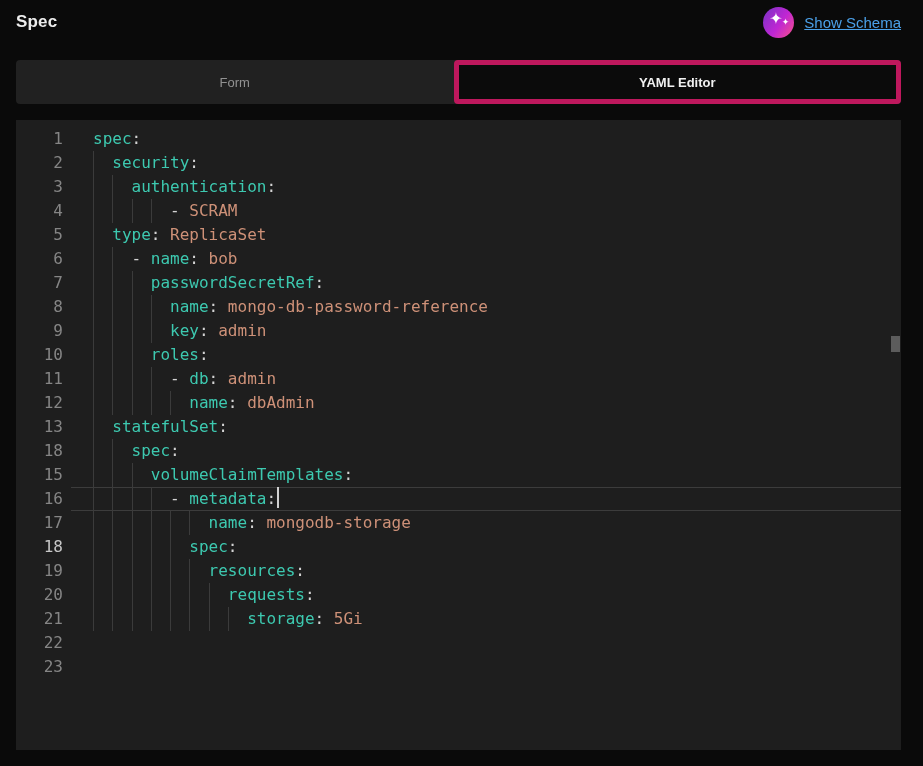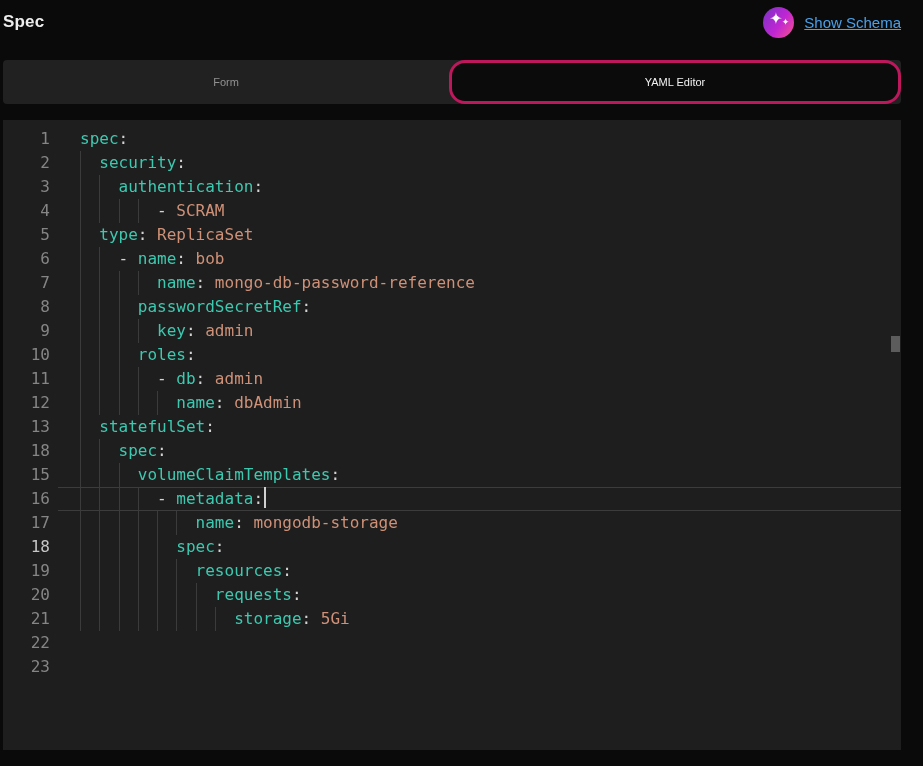--- a/index.html
+++ b/index.html
@@ -2,21 +2,21 @@
 <html style="--link-color: #4ba0e8; --key-color: #3dc9b0; --value-color: #ce9178; --icon-gradient-start: #8b2fc9; --icon-gradient-end: #ec4899;"><head>
 <meta charset="utf-8">
 <style>
   * { margin:0; padding:0; box-sizing:border-box; }
   html, body {
     width:923px; height:766px;
     background:#0a0a0a;
     font-family:"Liberation Sans", sans-serif;
     overflow:hidden;
   }
-  .page { width:923px; height:766px; padding:0 22px 0 3px; }
+  .page { width:923px; height:766px; padding:0 22px 0 16px; }
 
   
   .header { height:40px; display:flex; align-items:center; justify-content:space-between; padding-top:4px; }
   .title { color:#ededed; font-size:17px; font-weight:700; letter-spacing:.2px; }
   .header-right { display:flex; align-items:center; gap:10px; }
   .ai-icon {
     width:31px; height:31px; border-radius:50%;
     background:linear-gradient(125deg, var(--icon-gradient-start) 15%, #c026d3 55%, var(--icon-gradient-end) 90%);
     position:relative; cursor:pointer; flex:none;
   }
@@ -29,25 +29,25 @@
   .schema-link { color:var(--link-color); font-size:15px; text-decoration:underline; cursor:pointer; }
 
   
   .tabbar {
     margin-top:20px; height:44px;
     background:#212121; border-radius:4px;
     display:flex;
   }
   .tab {
     flex:1; display:flex; align-items:center; justify-content:center;
-    font-size:11px; color:#929292; cursor:pointer; border-radius:16px;
+    font-size:13px; color:#929292; cursor:pointer; border-radius:4px;
   }
   .tab.active {
-    background:#0b0b0b; border:3px solid #be185d;
-    color:#f2f2f2; font-weight:400;
+    background:#0b0b0b; border:5px solid #be185d;
+    color:#f2f2f2; font-weight:700;
   }
 
   
   .editor {
     margin-top:16px; height:630px;
     background:#1e1e1e;
     display:flex; position:relative;
     font-family:"DejaVu Sans Mono", "Liberation Mono", monospace;
     font-size:16px; line-height:24px;
     overflow:hidden;
@@ -125,22 +125,22 @@
         <div class="ln">22</div>
         <div class="ln">23</div>
       </div>
     <div class="code-area">
         <div class="code-line"><span class="tk-k">spec</span><span class="tk-p">:</span></div>
         <div class="code-line"><span class="guide" style="left: calc(0ch + 22px);"></span>  <span class="tk-k">security</span><span class="tk-p">:</span></div>
         <div class="code-line"><span class="guide" style="left: calc(0ch + 22px);"></span><span class="guide" style="left: calc(2ch + 22px);"></span>    <span class="tk-k">authentication</span><span class="tk-p">:</span></div>
         <div class="code-line"><span class="guide" style="left: calc(0ch + 22px);"></span><span class="guide" style="left: calc(2ch + 22px);"></span><span class="guide" style="left: calc(4ch + 22px);"></span><span class="guide" style="left: calc(6ch + 22px);"></span>        <span class="tk-p">- </span><span class="tk-v">SCRAM</span></div>
         <div class="code-line"><span class="guide" style="left: calc(0ch + 22px);"></span>  <span class="tk-k">type</span><span class="tk-p">: </span><span class="tk-v">ReplicaSet</span></div>
         <div class="code-line"><span class="guide" style="left: calc(0ch + 22px);"></span><span class="guide" style="left: calc(2ch + 22px);"></span>    <span class="tk-p">- </span><span class="tk-k">name</span><span class="tk-p">: </span><span class="tk-v">bob</span></div>
+        <div class="code-line"><span class="guide" style="left: calc(0ch + 22px);"></span><span class="guide" style="left: calc(2ch + 22px);"></span><span class="guide" style="left: calc(4ch + 22px);"></span>      <span class="tk-k">passwordSecretRef</span><span class="tk-p">:</span></div>
         <div class="code-line"><span class="guide" style="left: calc(0ch + 22px);"></span><span class="guide" style="left: calc(2ch + 22px);"></span><span class="guide" style="left: calc(4ch + 22px);"></span><span class="guide" style="left: calc(6ch + 22px);"></span>        <span class="tk-k">name</span><span class="tk-p">: </span><span class="tk-v">mongo-db-password-reference</span></div>
-        <div class="code-line"><span class="guide" style="left: calc(0ch + 22px);"></span><span class="guide" style="left: calc(2ch + 22px);"></span><span class="guide" style="left: calc(4ch + 22px);"></span>      <span class="tk-k">passwordSecretRef</span><span class="tk-p">:</span></div>
         <div class="code-line"><span class="guide" style="left: calc(0ch + 22px);"></span><span class="guide" style="left: calc(2ch + 22px);"></span><span class="guide" style="left: calc(4ch + 22px);"></span><span class="guide" style="left: calc(6ch + 22px);"></span>        <span class="tk-k">key</span><span class="tk-p">: </span><span class="tk-v">admin</span></div>
         <div class="code-line"><span class="guide" style="left: calc(0ch + 22px);"></span><span class="guide" style="left: calc(2ch + 22px);"></span><span class="guide" style="left: calc(4ch + 22px);"></span>      <span class="tk-k">roles</span><span class="tk-p">:</span></div>
         <div class="code-line"><span class="guide" style="left: calc(0ch + 22px);"></span><span class="guide" style="left: calc(2ch + 22px);"></span><span class="guide" style="left: calc(4ch + 22px);"></span><span class="guide" style="left: calc(6ch + 22px);"></span>        <span class="tk-p">- </span><span class="tk-k">db</span><span class="tk-p">: </span><span class="tk-v">admin</span></div>
         <div class="code-line"><span class="guide" style="left: calc(0ch + 22px);"></span><span class="guide" style="left: calc(2ch + 22px);"></span><span class="guide" style="left: calc(4ch + 22px);"></span><span class="guide" style="left: calc(6ch + 22px);"></span><span class="guide" style="left: calc(8ch + 22px);"></span>          <span class="tk-k">name</span><span class="tk-p">: </span><span class="tk-v">dbAdmin</span></div>
         <div class="code-line"><span class="guide" style="left: calc(0ch + 22px);"></span>  <span class="tk-k">statefulSet</span><span class="tk-p">:</span></div>
         <div class="code-line"><span class="guide" style="left: calc(0ch + 22px);"></span><span class="guide" style="left: calc(2ch + 22px);"></span>    <span class="tk-k">spec</span><span class="tk-p">:</span></div>
         <div class="code-line"><span class="guide" style="left: calc(0ch + 22px);"></span><span class="guide" style="left: calc(2ch + 22px);"></span><span class="guide" style="left: calc(4ch + 22px);"></span>      <span class="tk-k">volumeClaimTemplates</span><span class="tk-p">:</span></div>
         <div class="code-line current"><span class="guide" style="left: calc(0ch + 22px);"></span><span class="guide" style="left: calc(2ch + 22px);"></span><span class="guide" style="left: calc(4ch + 22px);"></span><span class="guide" style="left: calc(6ch + 22px);"></span>        <span class="tk-p">- </span><span class="tk-k">metadata</span><span class="tk-p">:</span><span class="cursor"></span></div>
         <div class="code-line"><span class="guide" style="left: calc(0ch + 22px);"></span><span class="guide" style="left: calc(2ch + 22px);"></span><span class="guide" style="left: calc(4ch + 22px);"></span><span class="guide" style="left: calc(6ch + 22px);"></span><span class="guide" style="left: calc(8ch + 22px);"></span><span class="guide" style="left: calc(10ch + 22px);"></span>            <span class="tk-k">name</span><span class="tk-p">: </span><span class="tk-v">mongodb-storage</span></div>
         <div class="code-line"><span class="guide" style="left: calc(0ch + 22px);"></span><span class="guide" style="left: calc(2ch + 22px);"></span><span class="guide" style="left: calc(4ch + 22px);"></span><span class="guide" style="left: calc(6ch + 22px);"></span><span class="guide" style="left: calc(8ch + 22px);"></span>          <span class="tk-k">spec</span><span class="tk-p">:</span></div>

